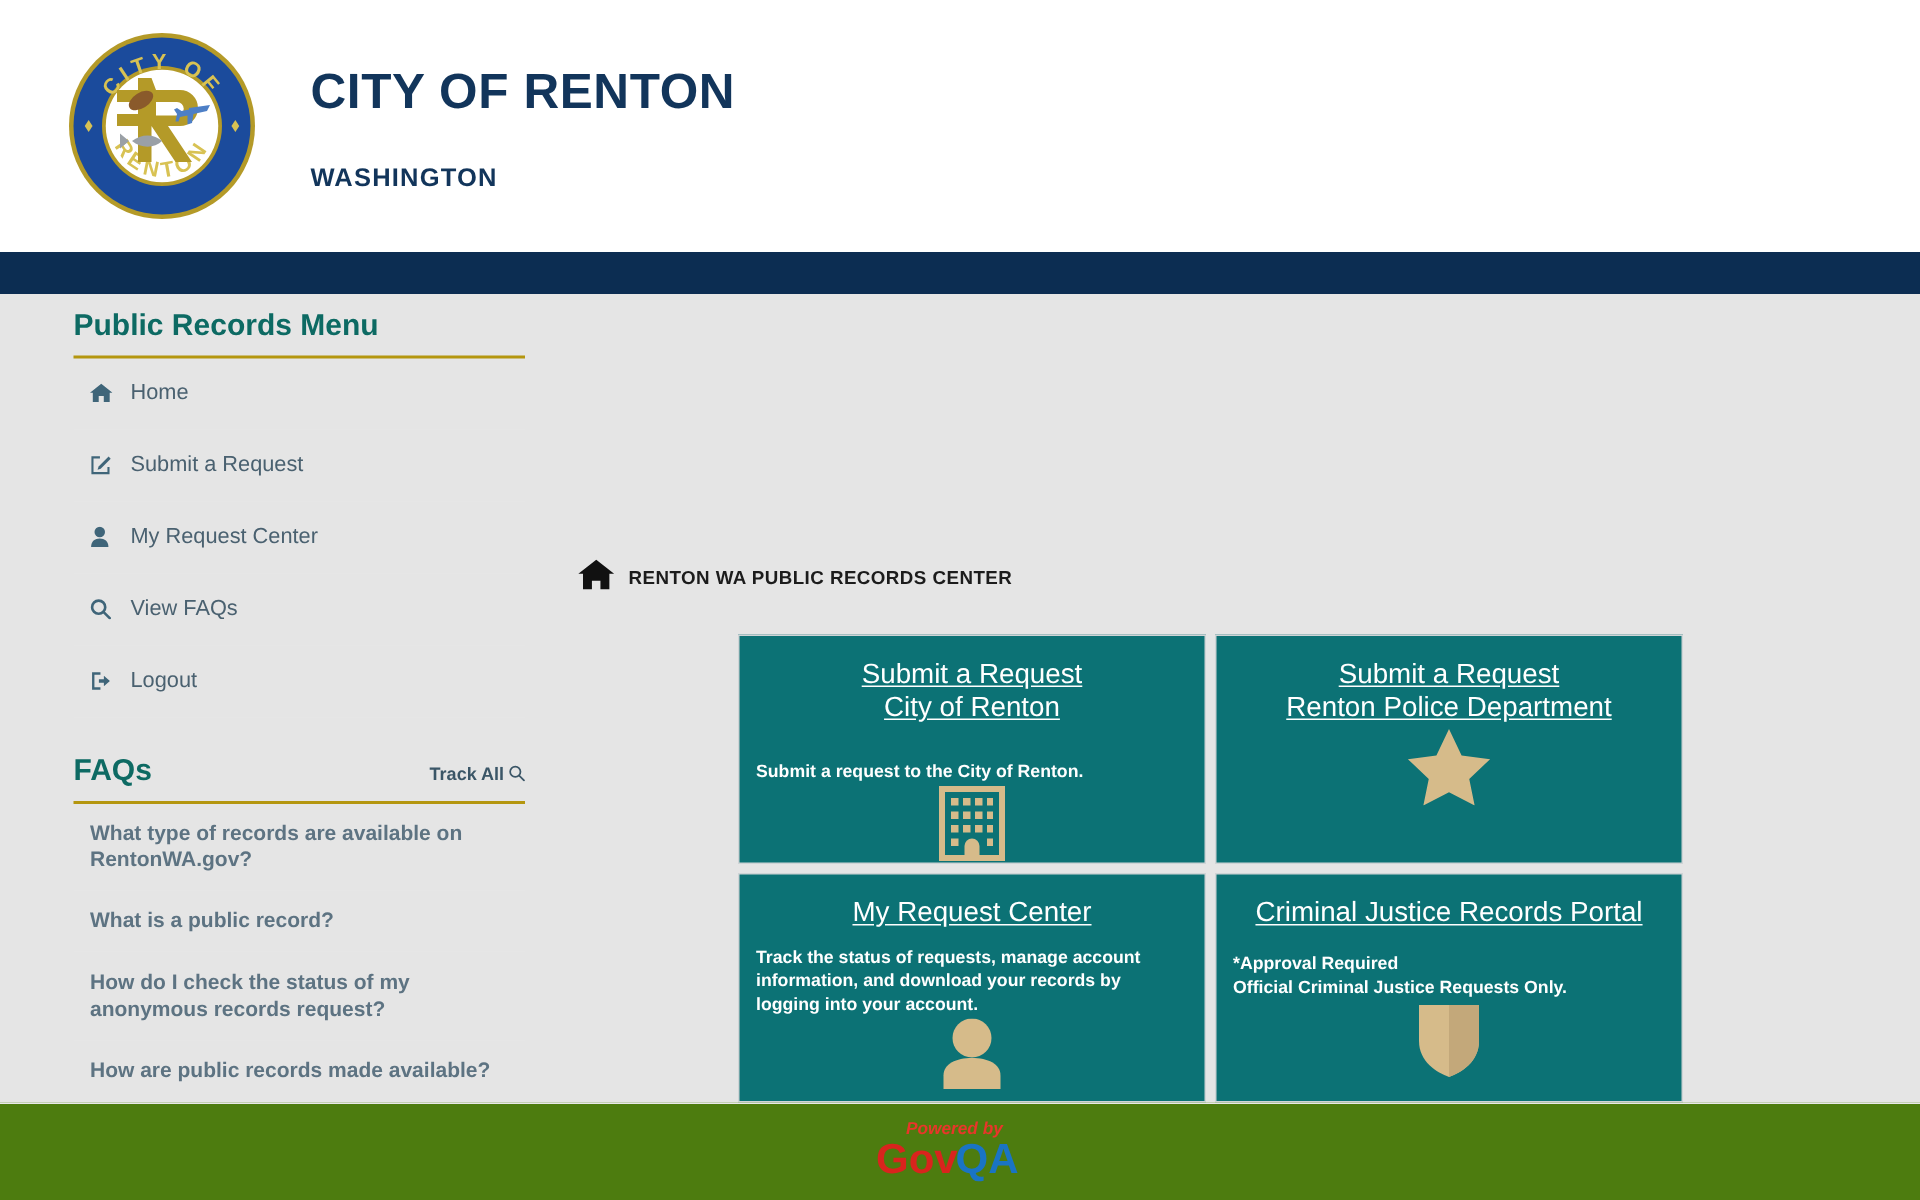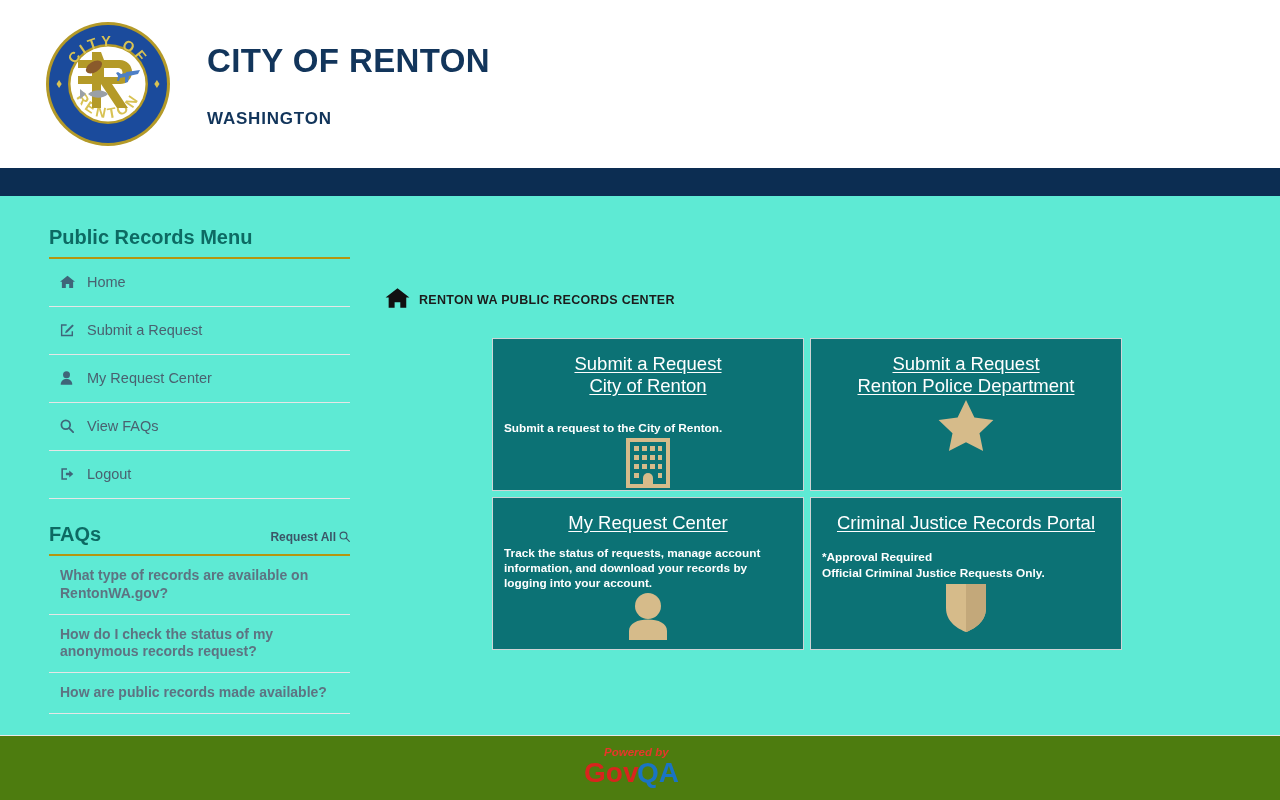--- a/index.html
+++ b/index.html
@@ -63,24 +63,24 @@
 
   .navbar {
     height: 28px;
     background: #0c2d52;
     width: 100%;
   }
 
   
   .page-body {
     display: flex;
-    align-items: center;
+    align-items: flex-end;
     width: 1280px;
     height: 539px;
-    background: #5eead4;
+    background: #e5e5e5;
     padding-top: 0;
   }
 
   
   .sidebar {
     width: 350px;
     flex: 0 0 350px;
     padding: 8px 0 0 49px;
   }
 
@@ -155,21 +155,21 @@
     color: #5d7382;
     line-height: 1.28;
     cursor: pointer;
     max-width: 301px;
     font-weight: bold;
   }
 
   
   .main {
     flex: 1;
-    padding: 10px 0 12px 32px;
+    padding: 10px 0 0 32px;
   }
 
   .breadcrumb {
     display: flex;
     align-items: center;
     gap: 9px;
     height: 40px;
     padding-left: 3px;
   }
 
@@ -358,33 +358,34 @@
             </svg>
           </span>
           <span class="menu-label">Logout</span>
         </li>
       </ul>
 
       <div class="faq-block">
         <div class="panel-head">
           <div class="panel-title">FAQs</div>
           <div class="search-all">
-            <span>Request All</span>
+            <span>Track All</span>
             <span>
               <svg viewBox="0 0 16 16" fill="none" stroke="#3b5667" stroke-width="1.7" xmlns="http://www.w3.org/2000/svg">
                 <circle cx="6.6" cy="6.6" r="5"></circle>
                 <path d="M10.4 10.4 L15 15" stroke-linecap="round"></path>
               </svg>
             </span>
           </div>
         </div>
         <div class="gold-rule"></div>
 
         <ul class="faq-list">
           <li class="faq-item">What type of records are available on RentonWA.gov?</li>
+          <li class="faq-item">What is a public record?</li>
           <li class="faq-item">How do I check the status of my anonymous records request?</li>
           <li class="faq-item">How are public records made available?</li>
         </ul>
       </div>
     </aside>
 
     <main class="main">
 
       <div class="breadcrumb">
         <span class="breadcrumb-home">

